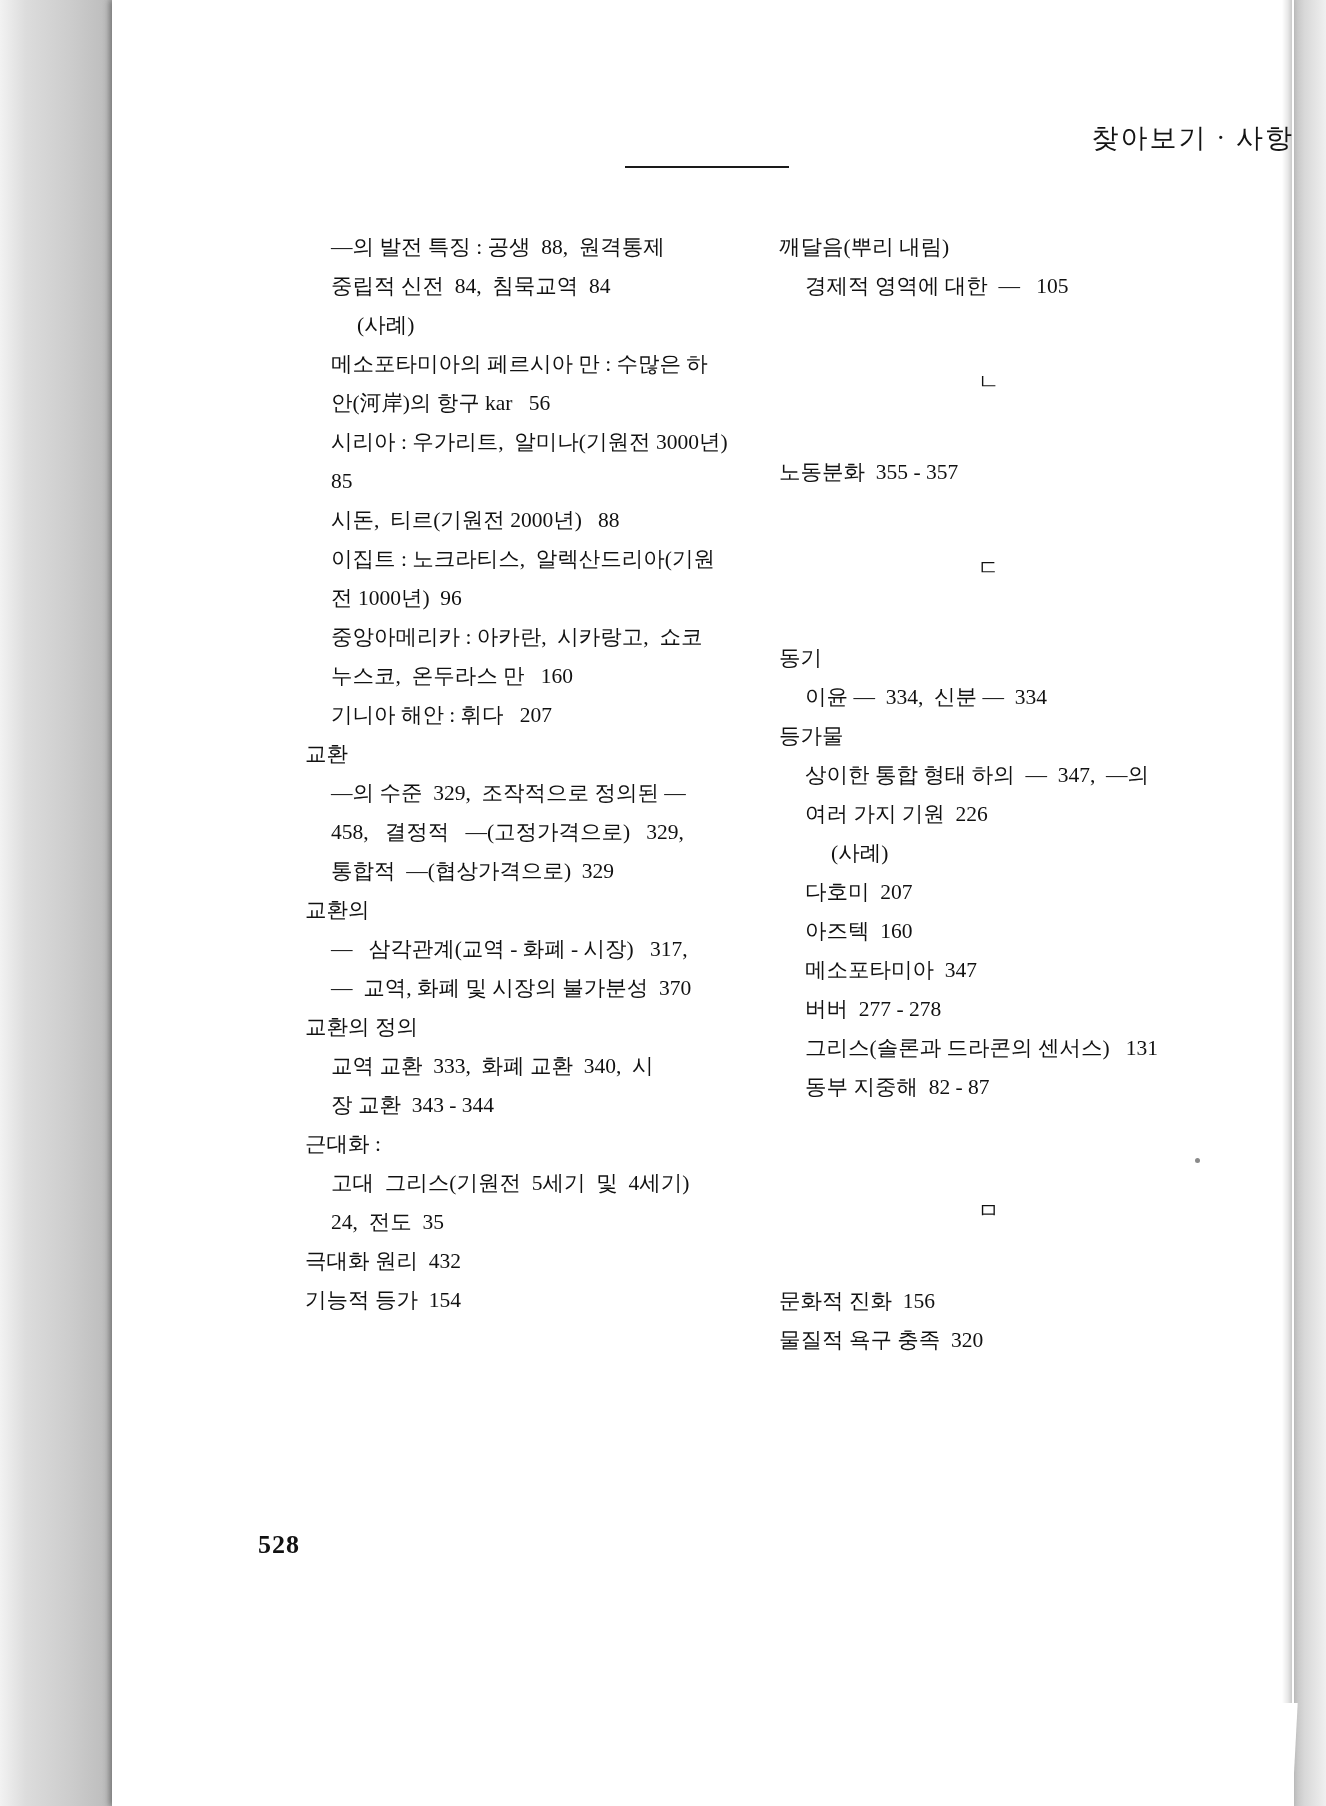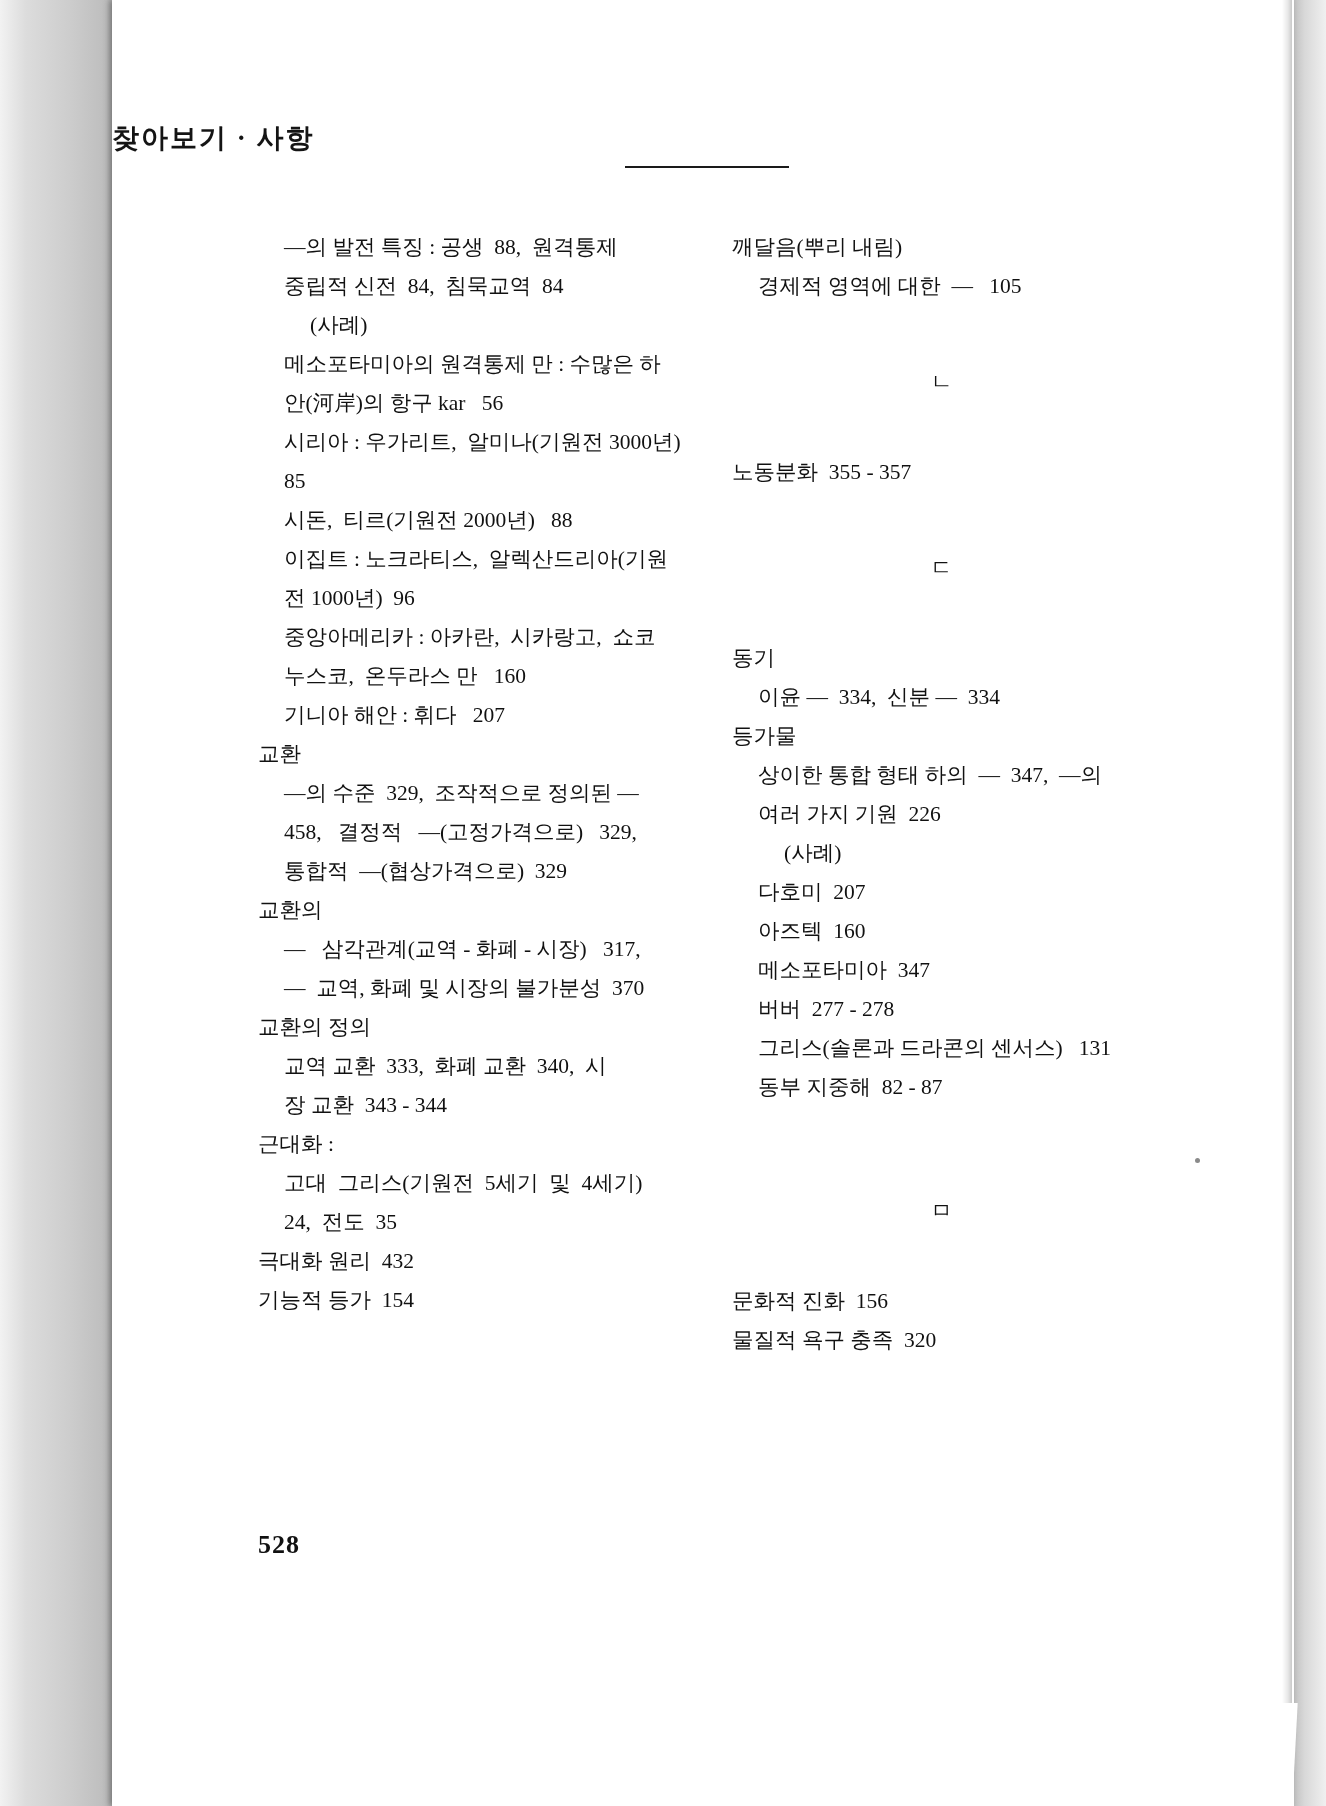--- a/index.html
+++ b/index.html
@@ -67,41 +67,41 @@
     width: 1182px;
     height: 1806px;
     color: #111111;
   }
 
   
   #running-head {
     position: absolute;
     left: 0; top: 120px;
     width: 1182px;
-    text-align: left;
+    text-align: right;
     font-size: 27px;
     letter-spacing: 2px;
     color: #141414;
-    font-weight: bold;
   }
   #running-head-rule {
     position: absolute;
     left: 513px; top: 166px;
     width: 164px;
     height: 2px;
     background: #1a1a1a;
   }
 
   
   .column {
     position: absolute;
     top: 228px;
     font-size: 21.5px;
     line-height: 39px;
     color: #111111;
+    margin-left: 47px;
   }
   #col-left { left: 146px; width: 430px; }
   #col-right { left: 620px; width: 420px; }
   .head {
     margin-top: 0;
     white-space: pre-wrap;
   }
   .sub {
     margin-left: 26px;
     white-space: pre-wrap;
@@ -147,21 +147,21 @@
 
 <div id="content">
 
   <div id="running-head">찾아보기 · 사항</div>
   <div id="running-head-rule"></div>
 
   <div class="column" id="col-left">
       <div class="sub">—의 발전 특징 : 공생  88,  원격통제</div>
       <div class="sub">중립적 신전  84,  침묵교역  84</div>
       <div class="sub2">(사례)</div>
-      <div class="sub">메소포타미아의 원격통제 만 : 수많은 하</div>
+      <div class="sub">메소포타미아의 페르시아 만 : 수많은 하</div>
       <div class="sub">안(河岸)의 항구 kar   56</div>
       <div class="sub">시리아 : 우가리트,  알미나(기원전 3000년)</div>
       <div class="sub">85</div>
       <div class="sub">시돈,  티르(기원전 2000년)   88</div>
       <div class="sub">이집트 : 노크라티스,  알렉산드리아(기원</div>
       <div class="sub">전 1000년)  96</div>
       <div class="sub">중앙아메리카 : 아카란,  시카랑고,  쇼코</div>
       <div class="sub">누스코,  온두라스 만   160</div>
       <div class="sub">기니아 해안 : 휘다   207</div>
       <div class="head">교환</div>

